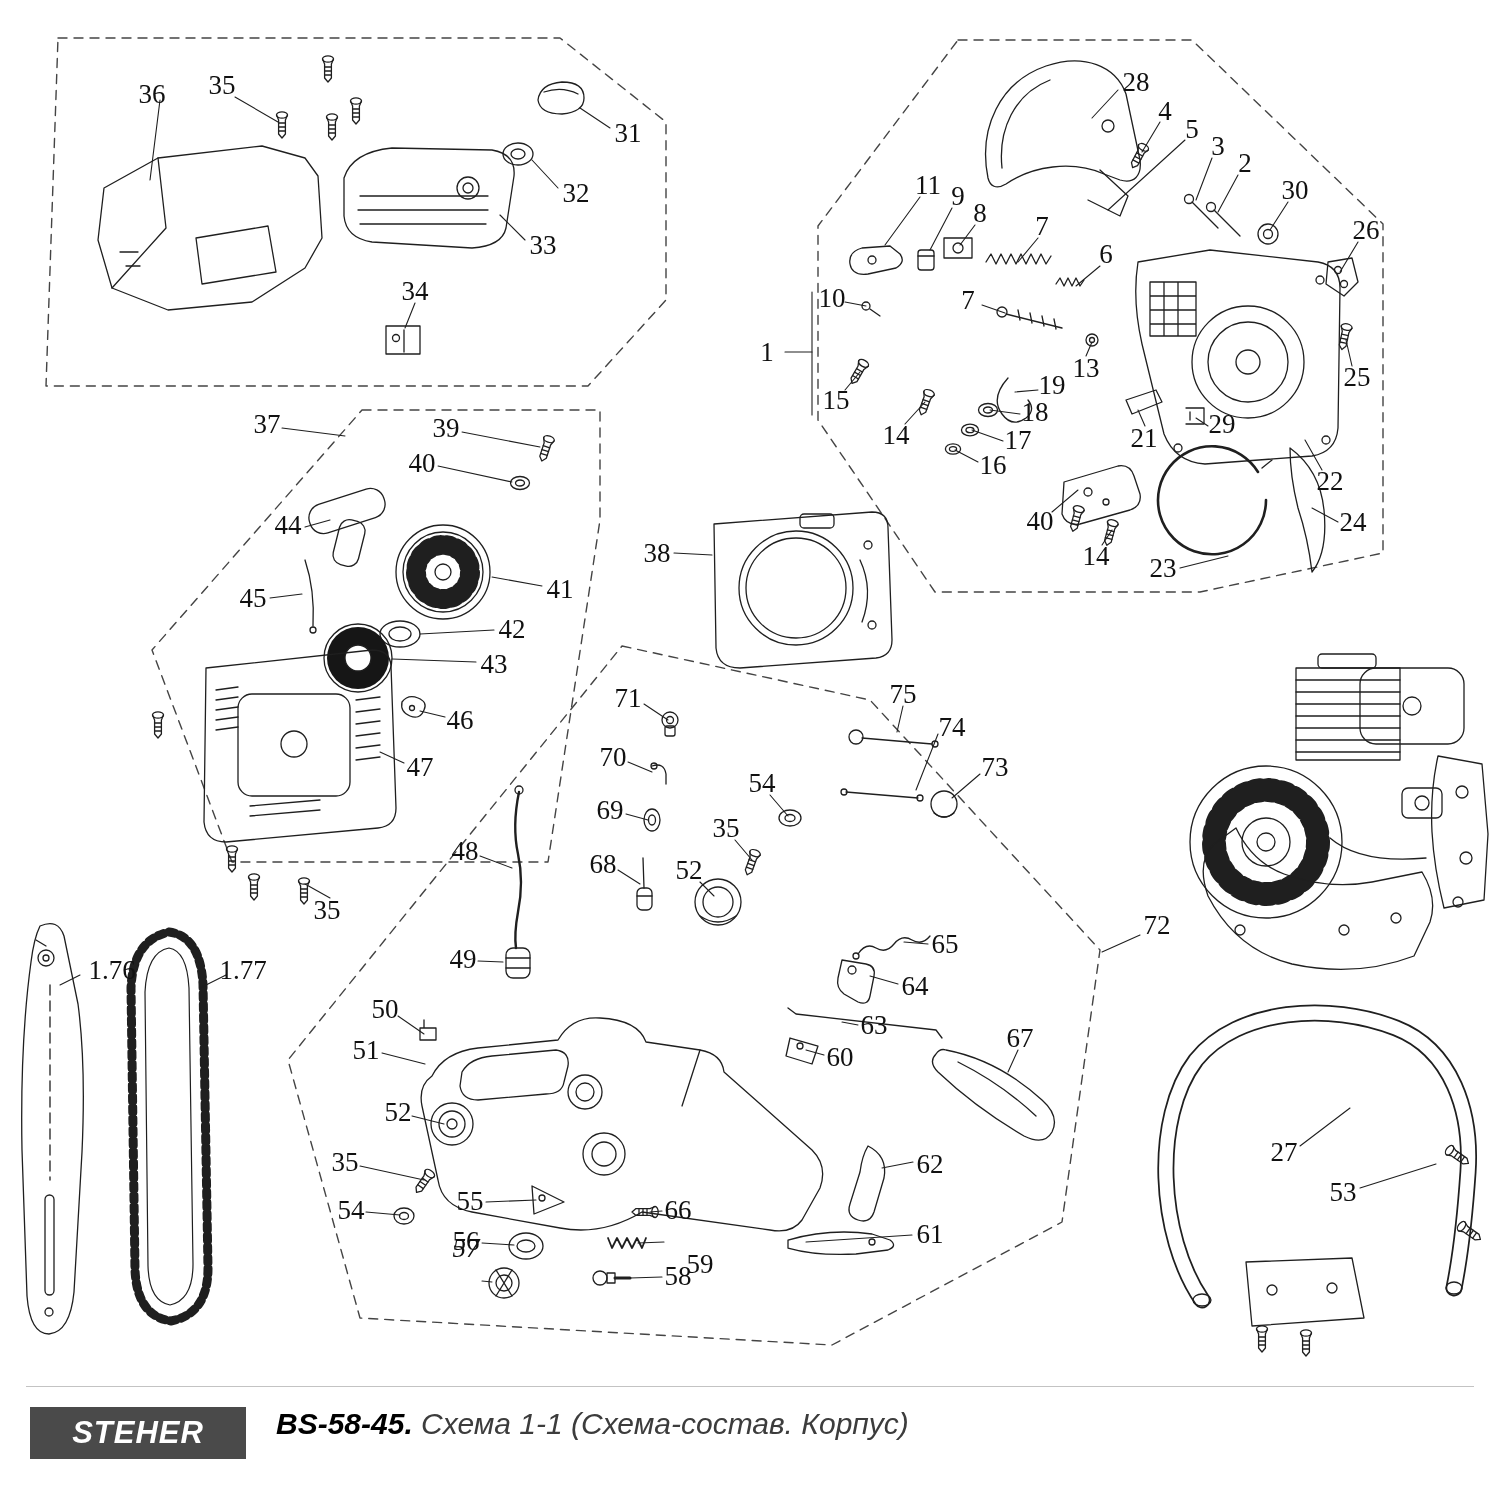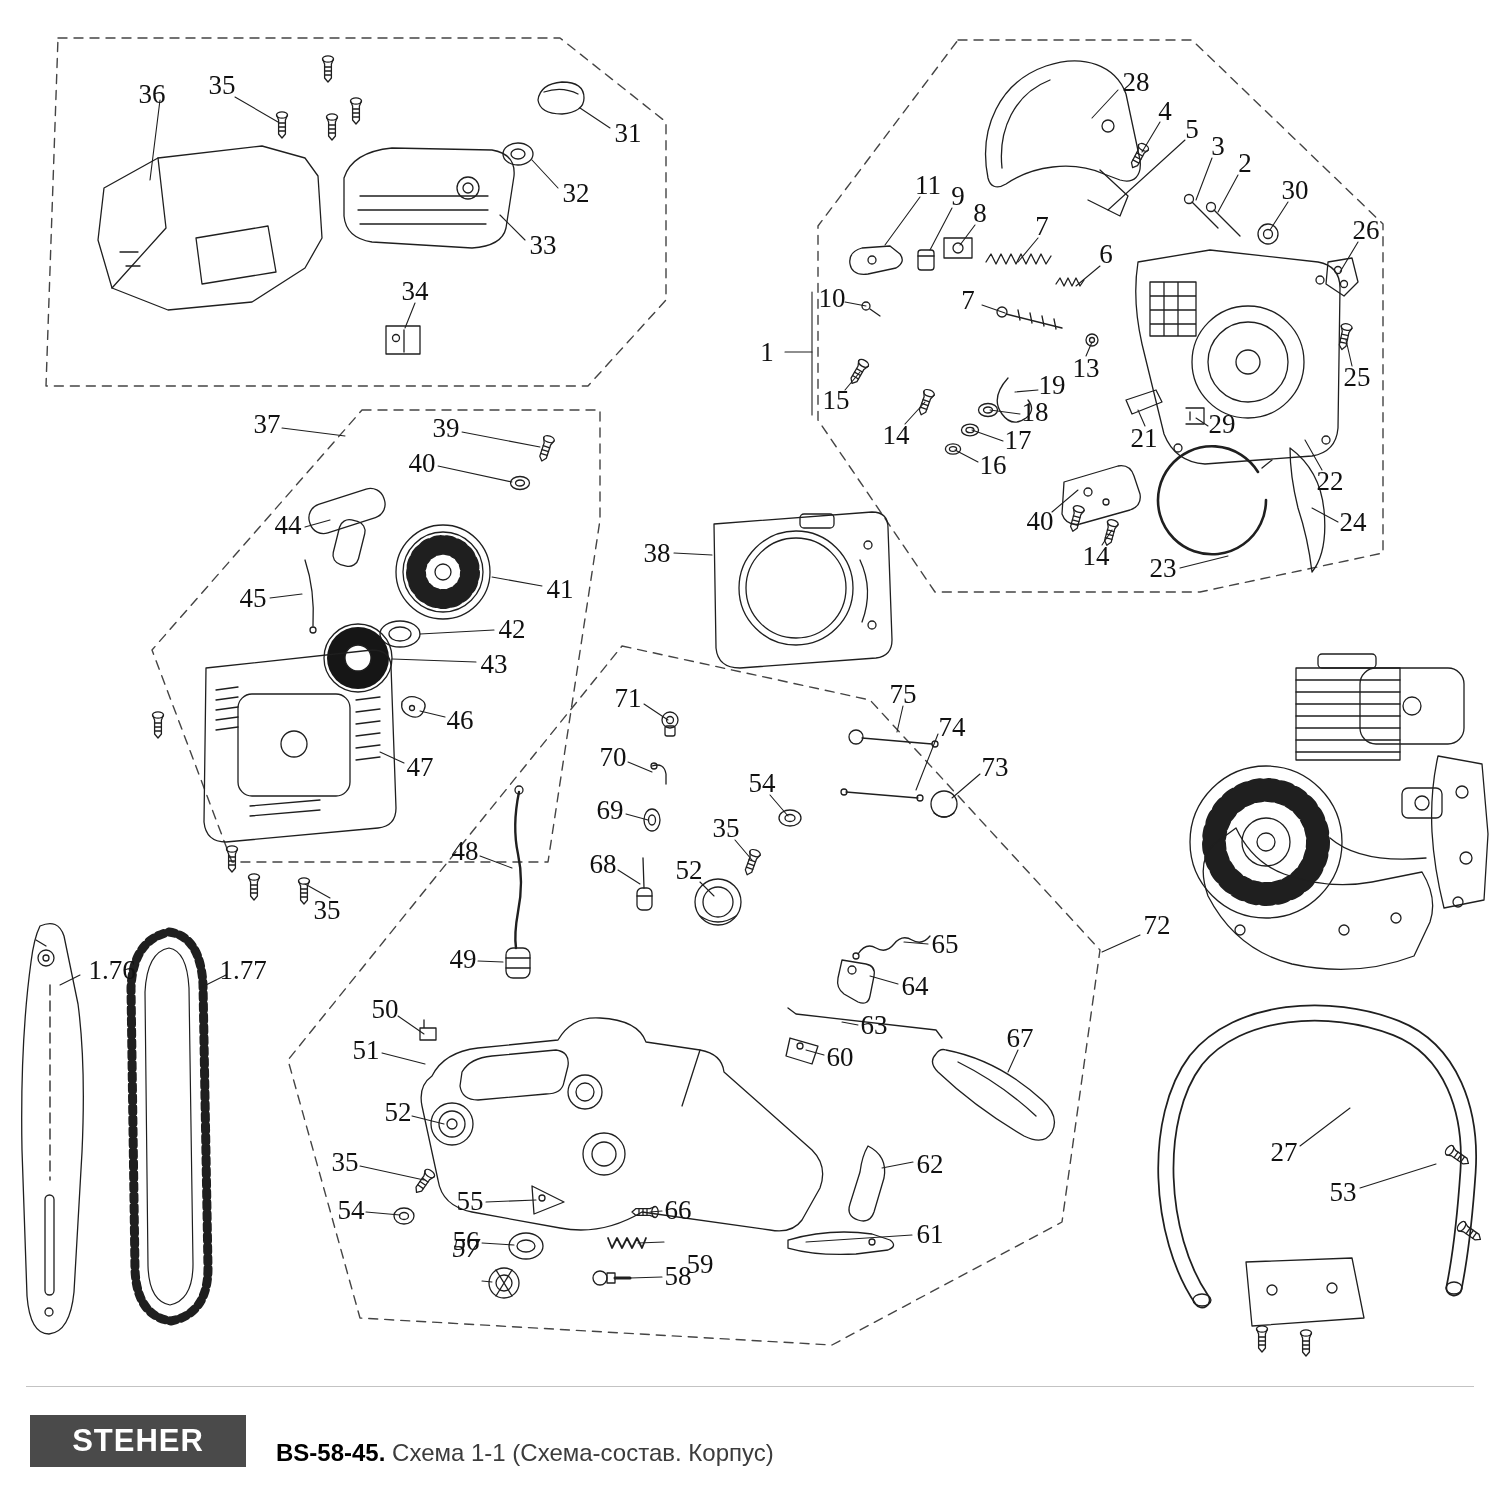--- a/index.html
+++ b/index.html
@@ -6,26 +6,26 @@
   .page{position:relative;width:1500px;height:1500px;background:#fff;overflow:hidden;
         font-family:"Liberation Sans","DejaVu Sans",sans-serif;}
   svg{position:absolute;left:0;top:0;}
   svg *{vector-effect:non-scaling-stroke;}
   .labels-layer{position:absolute;left:0;top:0;width:1500px;height:1385px;pointer-events:none;}
   .part-label{position:absolute;transform:translate(-50%,-50%);
       font-family:"Liberation Serif","DejaVu Serif",serif;font-size:27px;color:#111;
       white-space:nowrap;background:rgba(255,255,255,0);line-height:1;}
   .footer{position:absolute;left:0;top:1386px;width:1500px;}
   .footer-rule{border-top:1px solid #c3c3c3;margin:0 26px;}
-  .footer-row{display:flex;align-items:flex-end;gap:30px;margin:28px 0 0 30px;}
+  .footer-row{display:flex;align-items:flex-start;gap:30px;margin:20px 0 0 30px;font-style:italic;}
   .logo{background:#4a4a4a;width:216px;height:52px;display:flex;align-items:center;
         justify-content:center;gap:10px;flex:0 0 auto;}
   .logo-text{color:#fff;font-weight:bold;font-size:31px;letter-spacing:1px;
         font-family:"Liberation Sans",sans-serif;}
-  .caption{font-size:24px;color:#3c3c3c;}
+  .caption{font-size:30px;color:#3c3c3c;}
   .caption .model{font-weight:bold;color:#000;}
 </style>
 </head>
 <body>
 
 <div class="page">
 
 <svg width="1500" height="1385" viewBox="0 0 1500 1385" fill="none" stroke="#1f1f1f" stroke-width="1.3" stroke-linecap="round" stroke-linejoin="round">
   <defs>
     <g id="scrV" fill="none">

